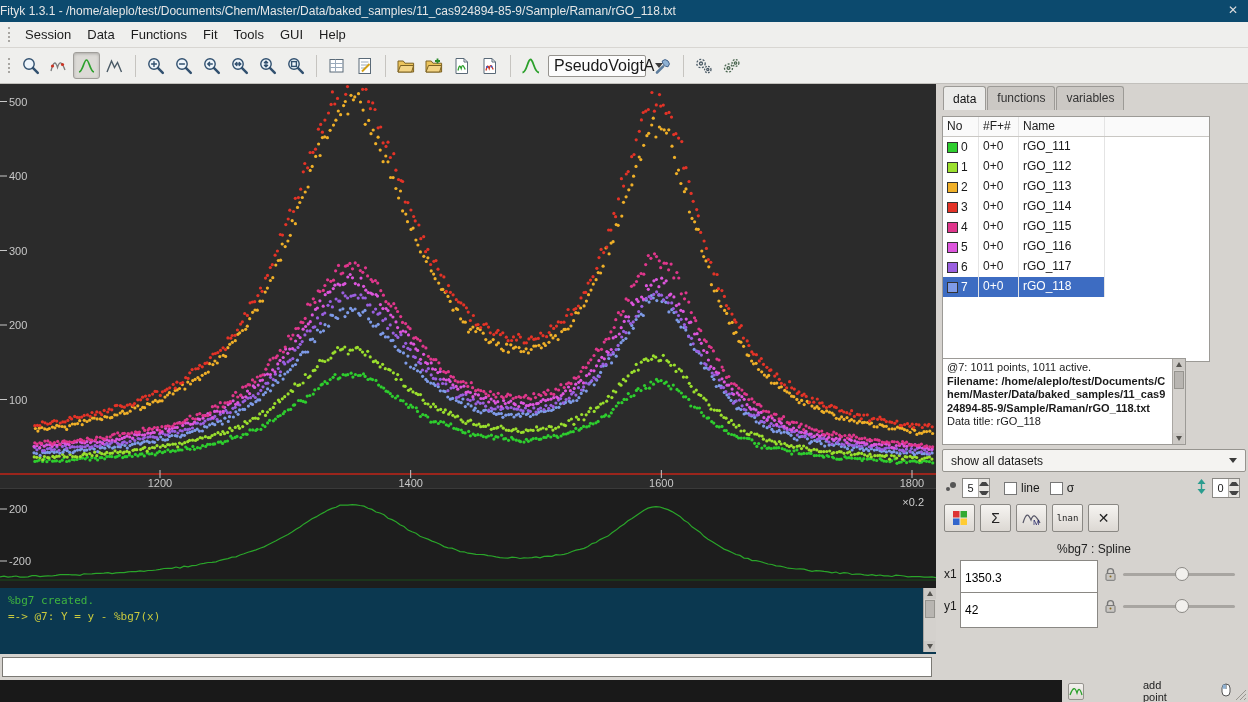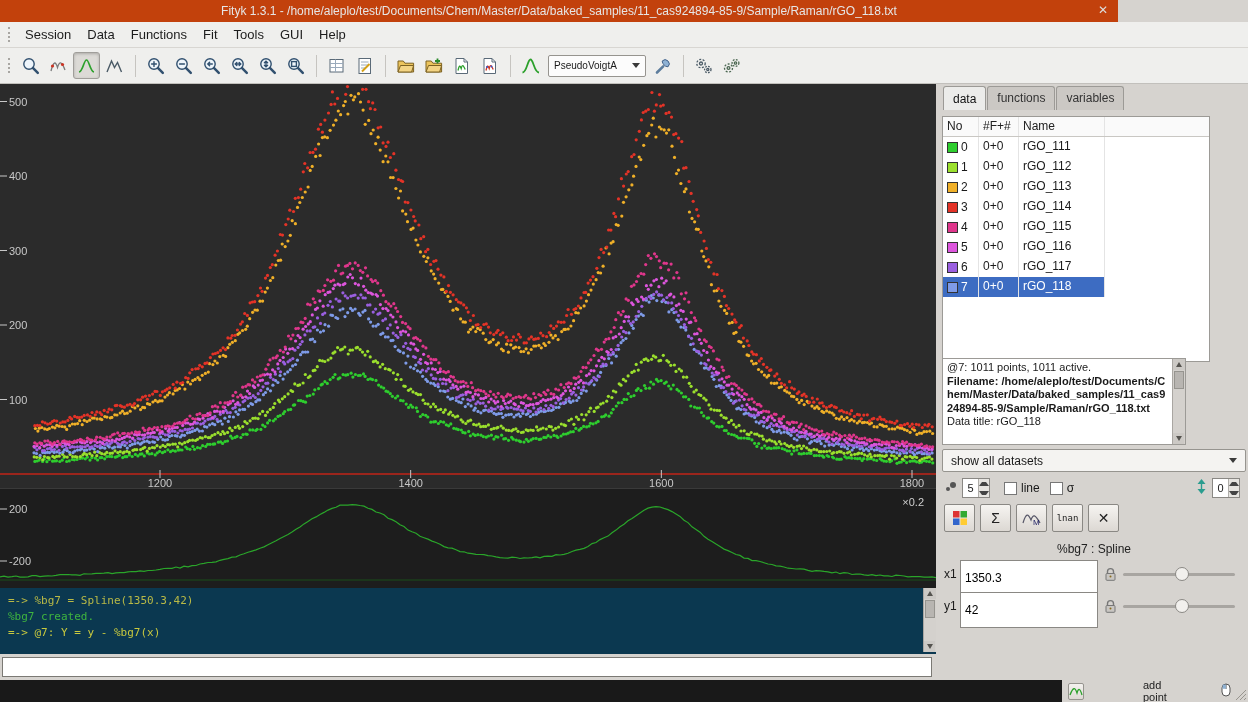--- a/index.html
+++ b/index.html
@@ -1,35 +1,35 @@
 <!DOCTYPE html>
 <html><head>
 <meta charset="utf-8">
 <style>
   * { margin:0; padding:0; box-sizing:border-box; }
   html,body { width:1248px; height:702px; overflow:hidden; }
   body { position:relative; background:#d6d3cf; font-family:"Liberation Sans",sans-serif; font-size:12px; color:#1a1a1a; }
 
-  .titlebar { position:absolute; left:0; top:0; width:1118px; height:22px; background:#c2410c;
-    color:#e6e6e6; display:flex; align-items:center; justify-content:center; font-size:12px; }
+  .titlebar { position:absolute; left:0; top:0; width:1248px; height:22px; background:#0c4a6e;
+    color:#e6e6e6; display:flex; align-items:center; font-size:12px; }
   .titlebar .close { position:absolute; right:10px; top:3px; font-size:12px; color:#ddd; }
 
   .menubar { position:absolute; left:0; top:22px; width:1248px; height:26px; background:#efefed;
     border-bottom:1px solid #d8d6d2; display:flex; align-items:center; padding-left:8px; }
   .menu-item { padding:4px 8px; font-size:13px; color:#1c1c1c; }
   .grip { width:3px; height:15px; border-left:2px dotted #a8a6a2; margin:0 6px 0 0; }
 
   .toolbar { position:absolute; left:0; top:48px; width:1248px; height:36px; background:#efefed;
     border-bottom:1px solid #c2c0bc; display:flex; align-items:center; padding-left:8px; }
   .tb-btn { width:27px; height:27px; border:1px solid transparent; border-radius:3px;
     display:flex; align-items:center; justify-content:center; margin-right:1px; }
   .tb-btn.pressed { background:#dcdad6; border:1px solid #a09e9a; box-shadow:inset 0 1px 3px rgba(0,0,0,.22); }
   .tb-sep { width:1px; height:22px; background:#c6c4c0; margin:0 6px; }
   .tb-select { height:22px; width:98px; background:#fcfcfc; border:1px solid #96948f; border-radius:2px;
-    display:flex; align-items:center; padding:0 5px; margin:0 3px; font-size:10px; }
+    display:flex; align-items:center; padding:0 5px; margin:0 3px; font-size:16px; }
   .arr-down { width:0; height:0; border-left:4px solid transparent; border-right:4px solid transparent;
     border-top:5px solid #3a3a3a; margin-left:auto; }
 
   .main-plot { position:absolute; left:0; top:84px; width:936px; height:404px; background:#2b2b2b; }
   .aux-plot { position:absolute; left:0; top:488px; width:936px; height:100px; background:#1d1d1d; border-top:1px solid #3a3a3a; }
   .aux-scale { position:absolute; right:12px; top:7px; color:#cfcfcf; font-size:11px; }
 
   .console { position:absolute; left:0; top:588px; width:936px; height:66px; background:#0b3850;
     font-family:"DejaVu Sans Mono",monospace; font-size:11px; padding:5px 18px 5px 8px; line-height:16px; }
   .vscroll { position:absolute; right:0; top:0; width:13px; background:#d4d1cd; border-left:1px solid #a9a6a2; }
@@ -3178,21 +3178,20 @@
 <div class="console" id="console">
   <div class="vscroll" style="top:0;height:64px;">
     <div class="sb-up">
         <i class="tri-up"></i>
       </div>
     <div class="sb-thumb"></div>
     <div class="sb-dn" style="position:absolute;bottom:0;width:11px;">
         <i class="tri-dn"></i>
       </div>
   </div>
-<div style="color: rgb(185, 185, 70);">=-&gt; %bg7 = Spline(1350.3,42)</div>
     <div style="color: rgb(63, 180, 63);">%bg7 created.</div>
     <div style="color: rgb(201, 201, 62);">=-&gt; @7: Y = y - %bg7(x)</div>
   </div>
 
 <div class="input-row">
   <input id="cmd" value="" style="">
 </div>
 
 <div class="sash"></div>
 

